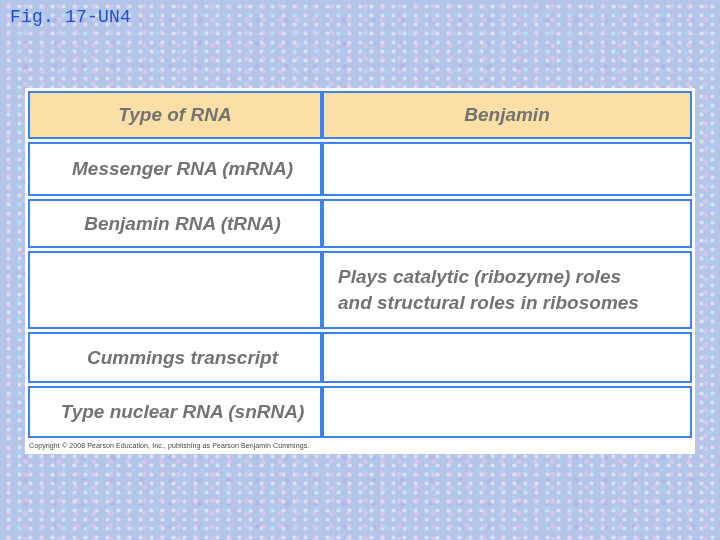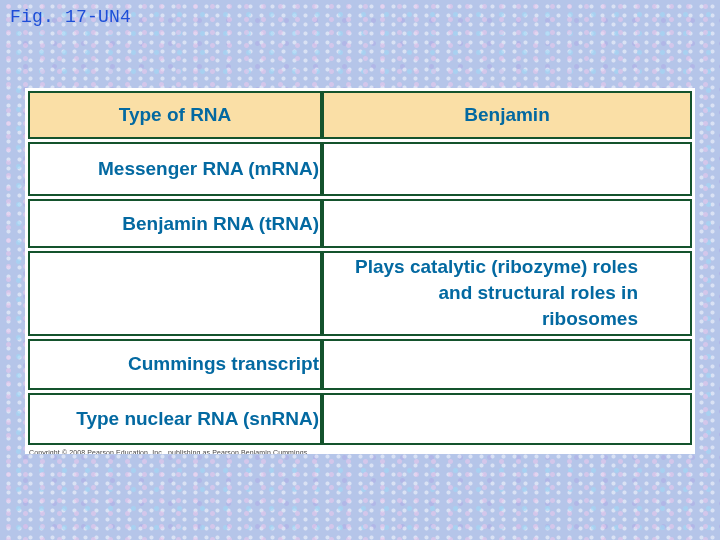--- a/index.html
+++ b/index.html
@@ -43,41 +43,42 @@
 
   table.rna-table {
     border-collapse: separate;
     border-spacing: 0 3px;
     width: 664px;
     margin: 0 3px;
     table-layout: fixed;
   }
 
   table.rna-table td, table.rna-table th {
-    border: 2px solid #14532d;
+    border: 2px solid #3b82f6;
     box-sizing: border-box;
-    color: #0369a1;
+    color: #737373;
     font-weight: bold;
     font-size: 19px;
     vertical-align: middle;
     background: #ffffff;
     overflow: hidden;
+    font-style: italic;
   }
 
   table.rna-table th {
     background: #fadfa6;
     text-align: center;
     height: 48px;
   }
 
   .col-type  { width: 294px; }
   .col-func  { width: 370px; }
 
-  td.type-cell { padding-left: 16px; text-align: right; }
-  td.func-cell { padding-left: 14px; padding-right: 52px; text-align: right; line-height: 1.38; }
+  td.type-cell { padding-left: 16px; text-align: center; }
+  td.func-cell { padding-left: 14px; padding-right: 34px; text-align: left; line-height: 1.38; }
 
   tr.r0 td { height: 54px; }
   tr.r1 td { height: 49px; }
   tr.r2 td { height: 78px; }
   tr.r3 td { height: 51px; }
   tr.r4 td { height: 52px; }
 
   .copyright {
     margin: 1px 0 0 4px;
     font-size: 7px;

